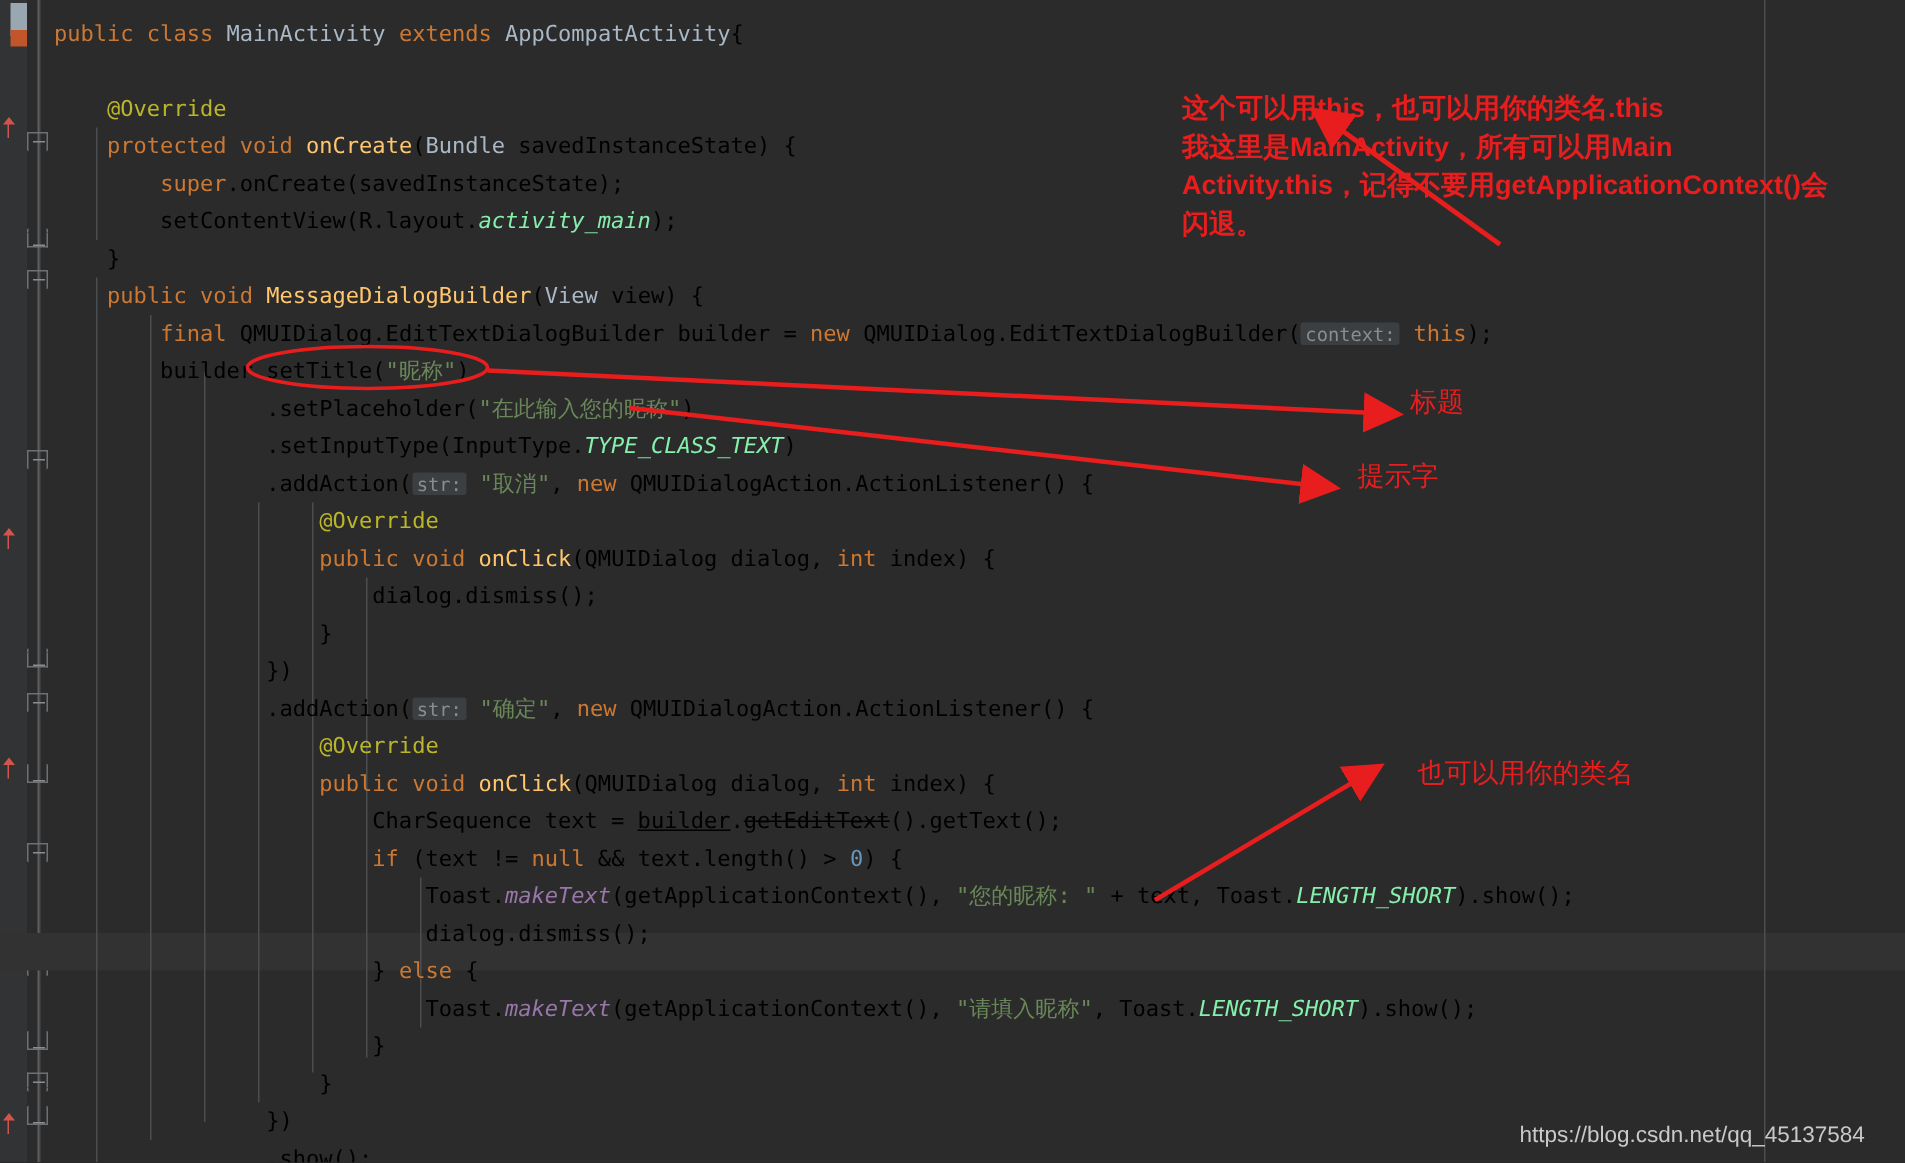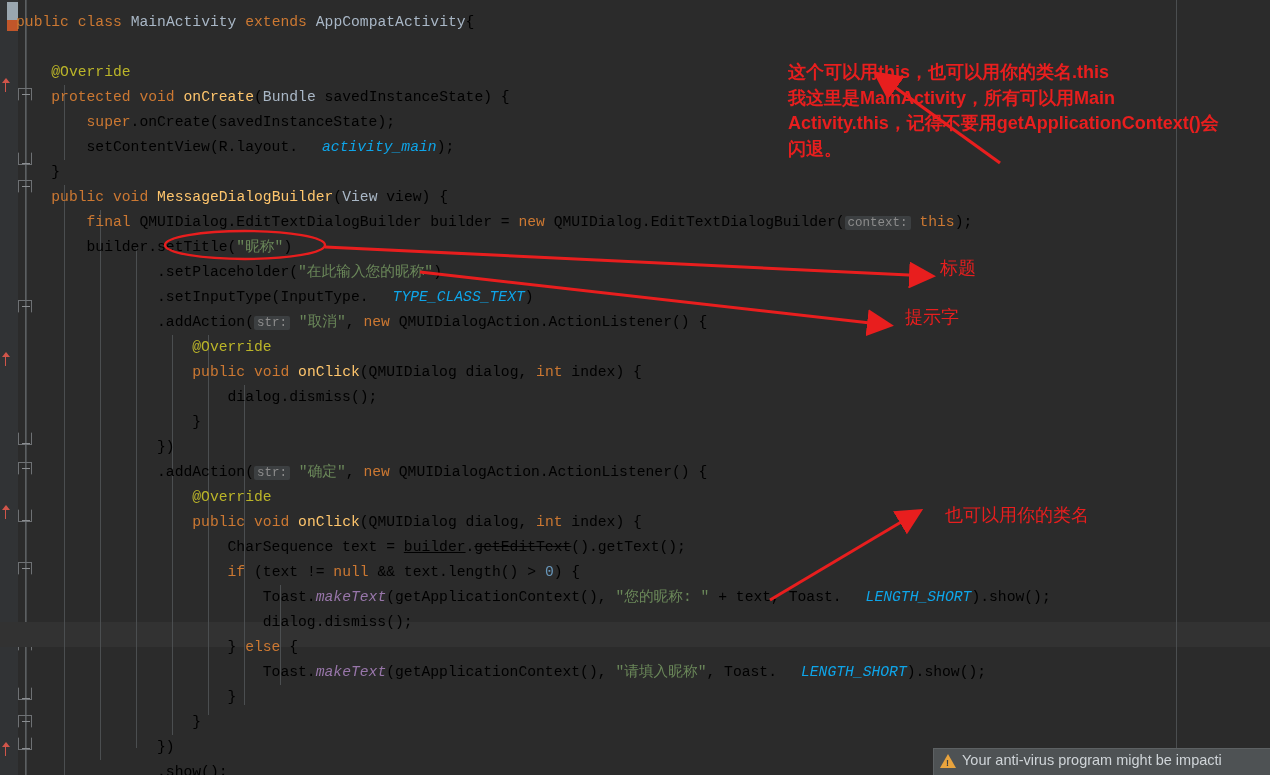--- a/index.html
+++ b/index.html
@@ -25,33 +25,33 @@
   .fold.up b{top:8px;}
   .fold-line{position:absolute;left:25px;width:1px;background:#5c5f61;}
 
   .gmark{position:absolute;left:2px;width:8px;height:14px;}
   .gmark:before{content:"";position:absolute;left:3px;top:3px;width:1px;height:11px;background:#d0554a;}
   .gmark:after{content:"";position:absolute;left:0px;top:0px;width:0;height:0;border-left:4px solid transparent;border-right:4px solid transparent;border-bottom:5px solid #d0554a;}
 
   
   .code{position:absolute;left:0;top:0;width:1270px;height:775px;
     font-size:14.7px;line-height:25px;white-space:pre;}
-  .ln{position:absolute;left:0;width:1270px;height:25px;padding-left:16px;box-sizing:border-box;font-family:Liberation Mono, monospace;}
+  .ln{position:absolute;left:0;width:1270px;height:25px;padding-left:36px;box-sizing:border-box;}
   .curline{position:absolute;left:0;width:1270px;height:25px;background:#323232;}
 
   .indent{position:absolute;width:1px;background:#4b4e50;}
 
   
   .kw{color:#cc7832;}
   .pl{color:#a9b7c6;}
   .fn{color:#ffc66d;}
   .str{color:#6a8759;}
   .num{color:#6897bb;}
   .ann{color:#bbb529;}
-  .cst{color:#0ea5e9;font-style:italic;margin-left:24px;}
+  .cst{color:#86efac;font-style:italic;}
   .stat{color:#9876aa;font-style:italic;}
   .hint{color:#8c8c8c;background:#3c3f41;border-radius:2px;padding:0 3px;font-size:12.5px;}
   .ul{text-decoration:underline;}
   .strike{text-decoration:line-through;}
 
   
   .anno{position:absolute;color:#e81e1e;font-family:"Liberation Sans","DejaVu Sans",sans-serif;
      font-size:18px;line-height:25.5px;font-weight:700;white-space:pre;}
   .anno-lbl{position:absolute;color:#e81e1e;font-family:"Liberation Sans","DejaVu Sans",sans-serif;
      font-size:18px;white-space:nowrap;}
@@ -175,18 +175,14 @@
 
     <line x1="325" y1="247" x2="930" y2="276" stroke="#e81e1e" stroke-width="3" marker-end="url(#ah)"></line>
 
     <line x1="420" y1="272" x2="888" y2="325" stroke="#e81e1e" stroke-width="3" marker-end="url(#ah)"></line>
 
     <line x1="770" y1="600" x2="918" y2="512" stroke="#e81e1e" stroke-width="3" marker-end="url(#ah)"></line>
   </svg>
 
   <div class="watermark" style="left:1013px;top:748px;">https://blog.csdn.net/qq_45137584</div>
 
-  <div class="notif">
-    <span class="warn-ico"></span>
-    <span class="notif-txt">Your anti-virus program might be impacti</span>
-  </div>
 
 </div>
 
 </body></html>

